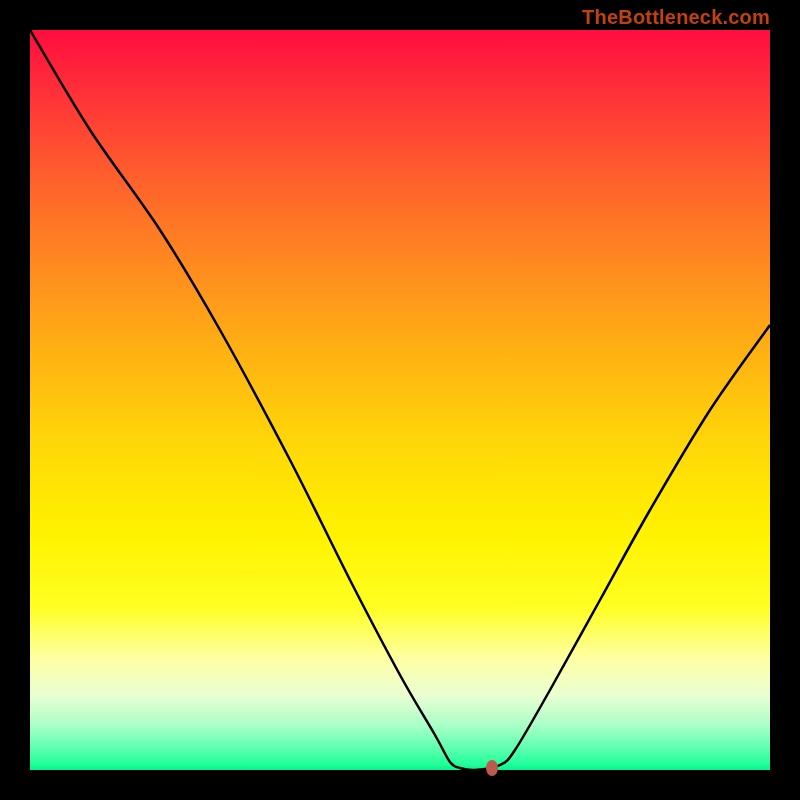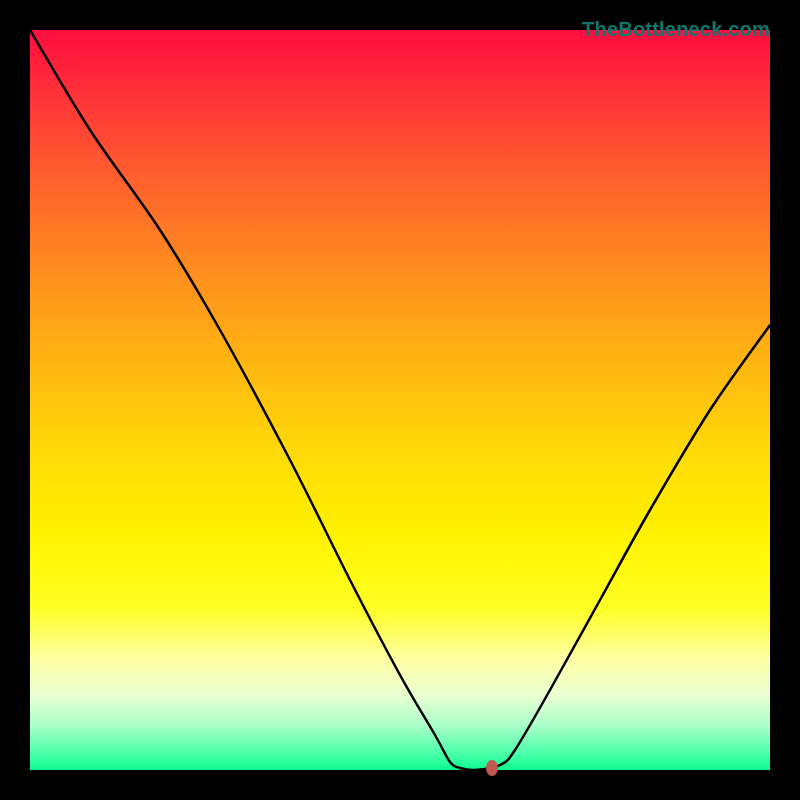--- a/index.html
+++ b/index.html
@@ -22,22 +22,22 @@
       #a8ffc8 94%,
       #5fffb0 97%,
       #28ff9c 99%,
       #06f58c 100%);
   }
   .dot{
     position:absolute;width:12px;height:16px;border-radius:6px/8px;
     background:#c0584d;
   }
   .credit{
-    position:absolute;right:30px;top:18px;
-    font:600 20px Arial, sans-serif;color:#0f766e;letter-spacing:.2px;
+    position:absolute;right:30px;top:6px;
+    font:600 20px Arial, sans-serif;color:#c2410c;letter-spacing:.2px;
   }
   svg{position:absolute;left:30px;top:30px;}
 </style>
 </head>
 <body>
 
 <div class="frame">
   <div class="plot"></div>
 
   <svg width="740" height="740" viewBox="0 0 740 740">

